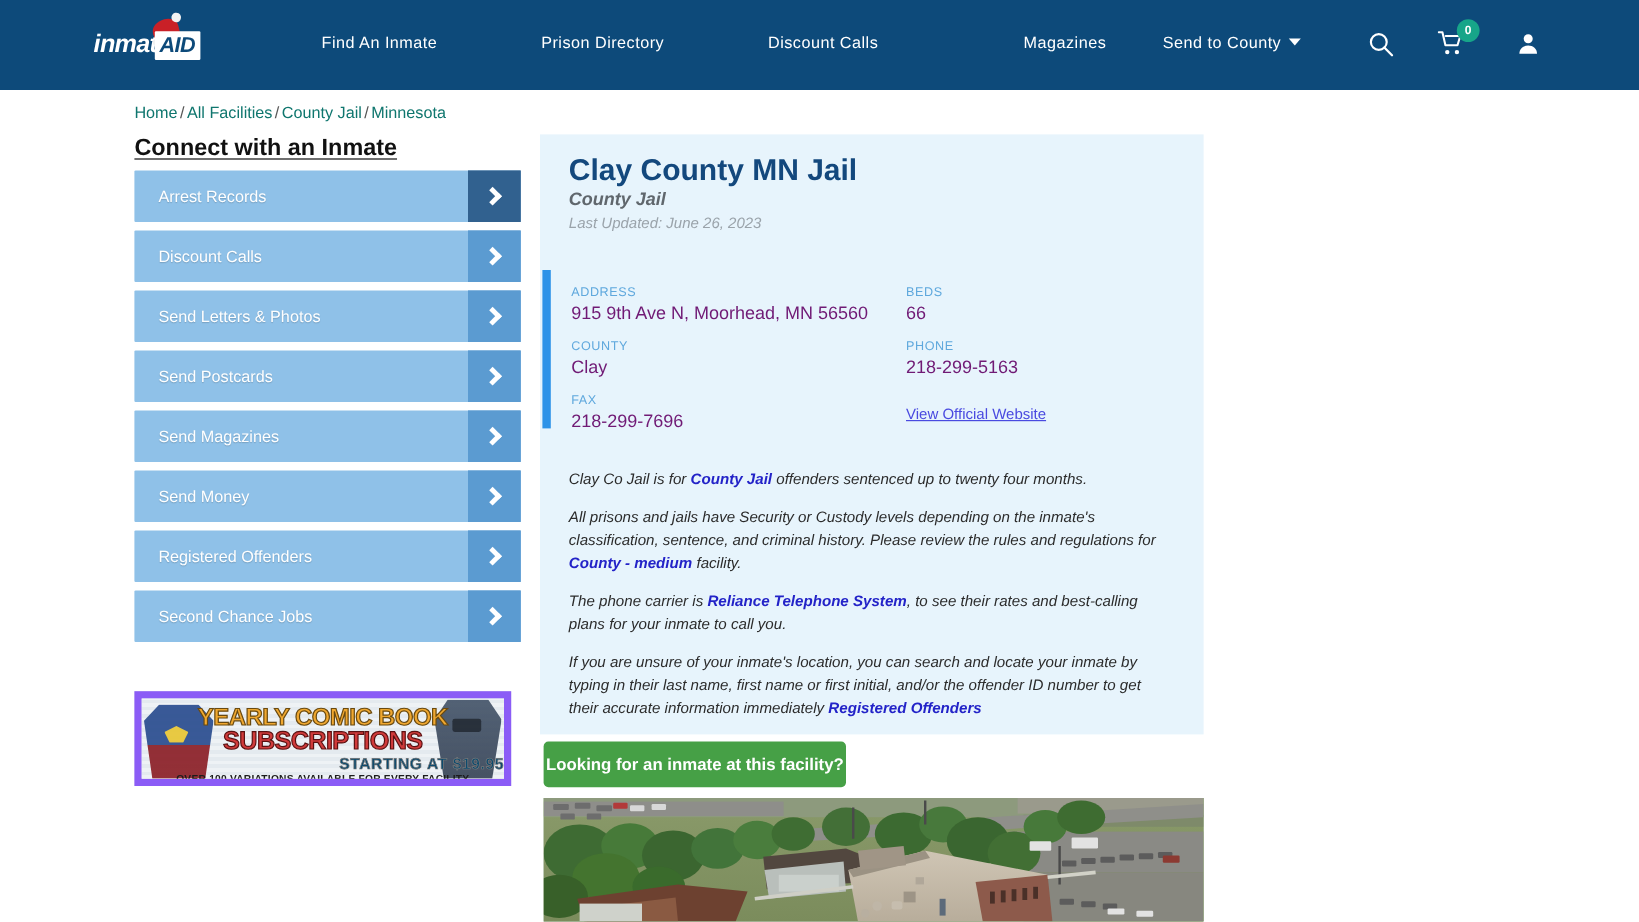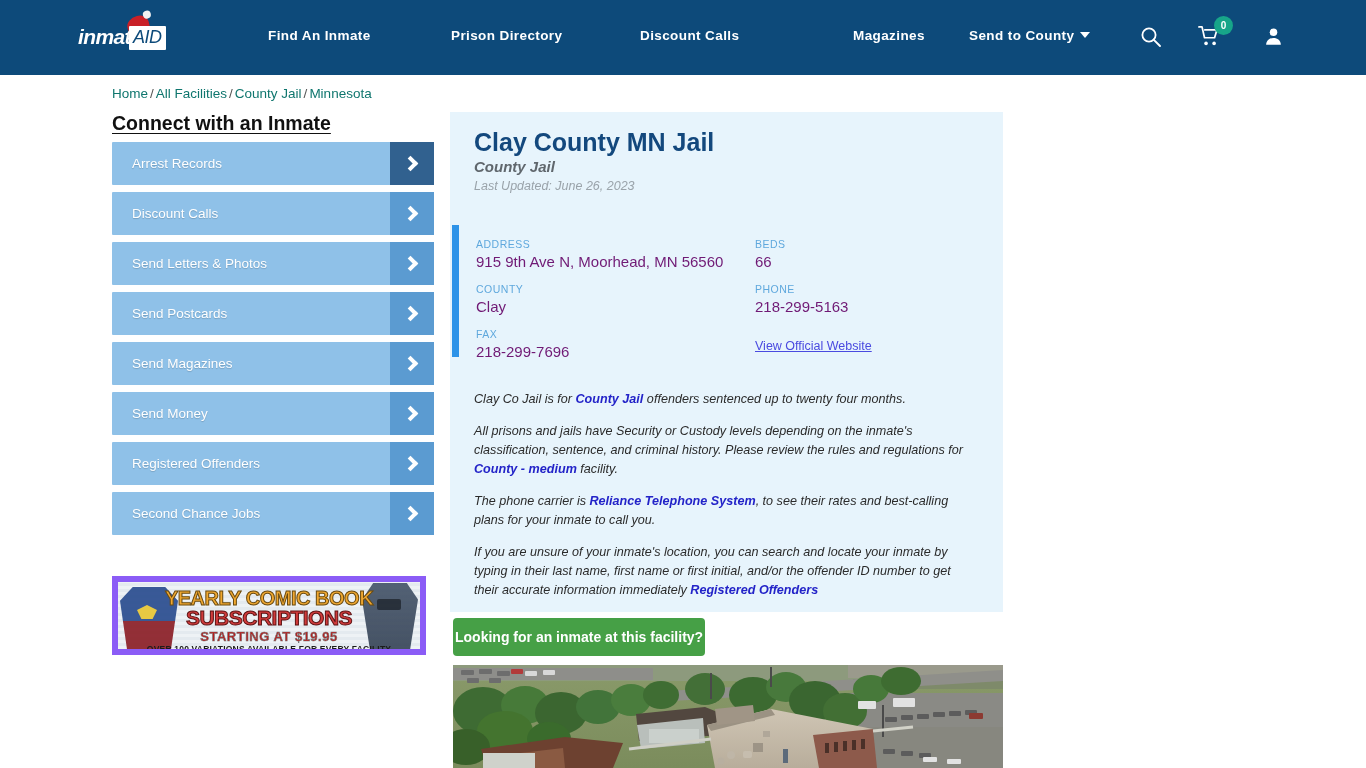--- a/index.html
+++ b/index.html
@@ -22,21 +22,21 @@
     width: 110px; height: 34px;
   }
   .logo-text {
     font-size: 21px; font-weight: bold; color: #ffffff;
     letter-spacing: -0.6px; font-style: italic;
     position: absolute; left: 0; top: 5px;
   }
   .logo-aid {
     position: absolute; left: 51px; top: 6px;
     background: #ffffff; color: #0d4a7a;
-    font-size: 18px; font-weight: normal; font-style: italic;
+    font-size: 18px; font-weight: bold; font-style: italic;
     padding: 1px 4px 2px 4px; letter-spacing: -0.5px;
     border-radius: 1px;
   }
   .santa-hat {
     position: absolute; left: 49px; top: -4px;
     width: 22px; height: 17px;
     background: #c92027;
     border-radius: 60% 50% 0 40%;
     transform: rotate(-14deg);
   }
@@ -45,21 +45,21 @@
     width: 8px; height: 8px; background: #f2f2f2; border-radius: 50%;
   }
   .santa-hat:before {
     content: ""; position: absolute; left: -2px; bottom: -4px;
     width: 24px; height: 6px; background: #efefef; border-radius: 3px;
     transform: rotate(4deg);
   }
 
   .nav-links { position: absolute; left: 258px; top: 28px; display: flex; }
   .nav-item {
-    color: #ffffff; font-size: 13.5px; font-weight: bold;
+    color: #ffffff; font-size: 13.5px; font-weight: normal;
     letter-spacing: 0.4px; cursor: pointer; white-space: nowrap;
   }
   .nav-item.i0 { position: absolute; left: 10px; }
   .nav-item.i1 { position: absolute; left: 193px; }
   .nav-item.i2 { position: absolute; left: 382px; }
   .nav-item.i3 { position: absolute; left: 595px; }
   .nav-item.i4 { position: absolute; left: 711px; }
   .caret-down {
     display: inline-block; width: 0; height: 0; margin-left: 6px;
     border-left: 5px solid transparent; border-right: 5px solid transparent;
@@ -130,22 +130,22 @@
     font-family: "Liberation Sans", sans-serif;
   }
   .ad-l2 {
     position: absolute; top: 24px; left: 0; width: 100%;
     text-align: center; font-size: 21px; font-weight: bold;
     color: #d13b3b; letter-spacing: -0.5px;
     -webkit-text-stroke: 1px #5a1010;
   }
   .ad-l3 {
     position: absolute; top: 47px; left: 0; width: 100%;
-    text-align: center; font-size: 13px; font-weight: bold;
-    color: #b91c1c; letter-spacing: 0.5px;
+    text-align: right; font-size: 13px; font-weight: bold;
+    color: #0c4a6e; letter-spacing: 0.5px;
     -webkit-text-stroke: 0.6px #777;
   }
   .ad-l4 {
     position: absolute; top: 62px; left: 0; width: 100%;
     text-align: center; font-size: 8.5px; font-weight: bold;
     color: #1c1c1c; letter-spacing: 0.2px;
   }
   .hero-l {
     position: absolute; left: 2px; bottom: 0; width: 58px; height: 62px;
     background: linear-gradient(180deg,#2a4d8f 0%,#2a4d8f 55%,#8b1f26 55%,#8b1f26 100%);

